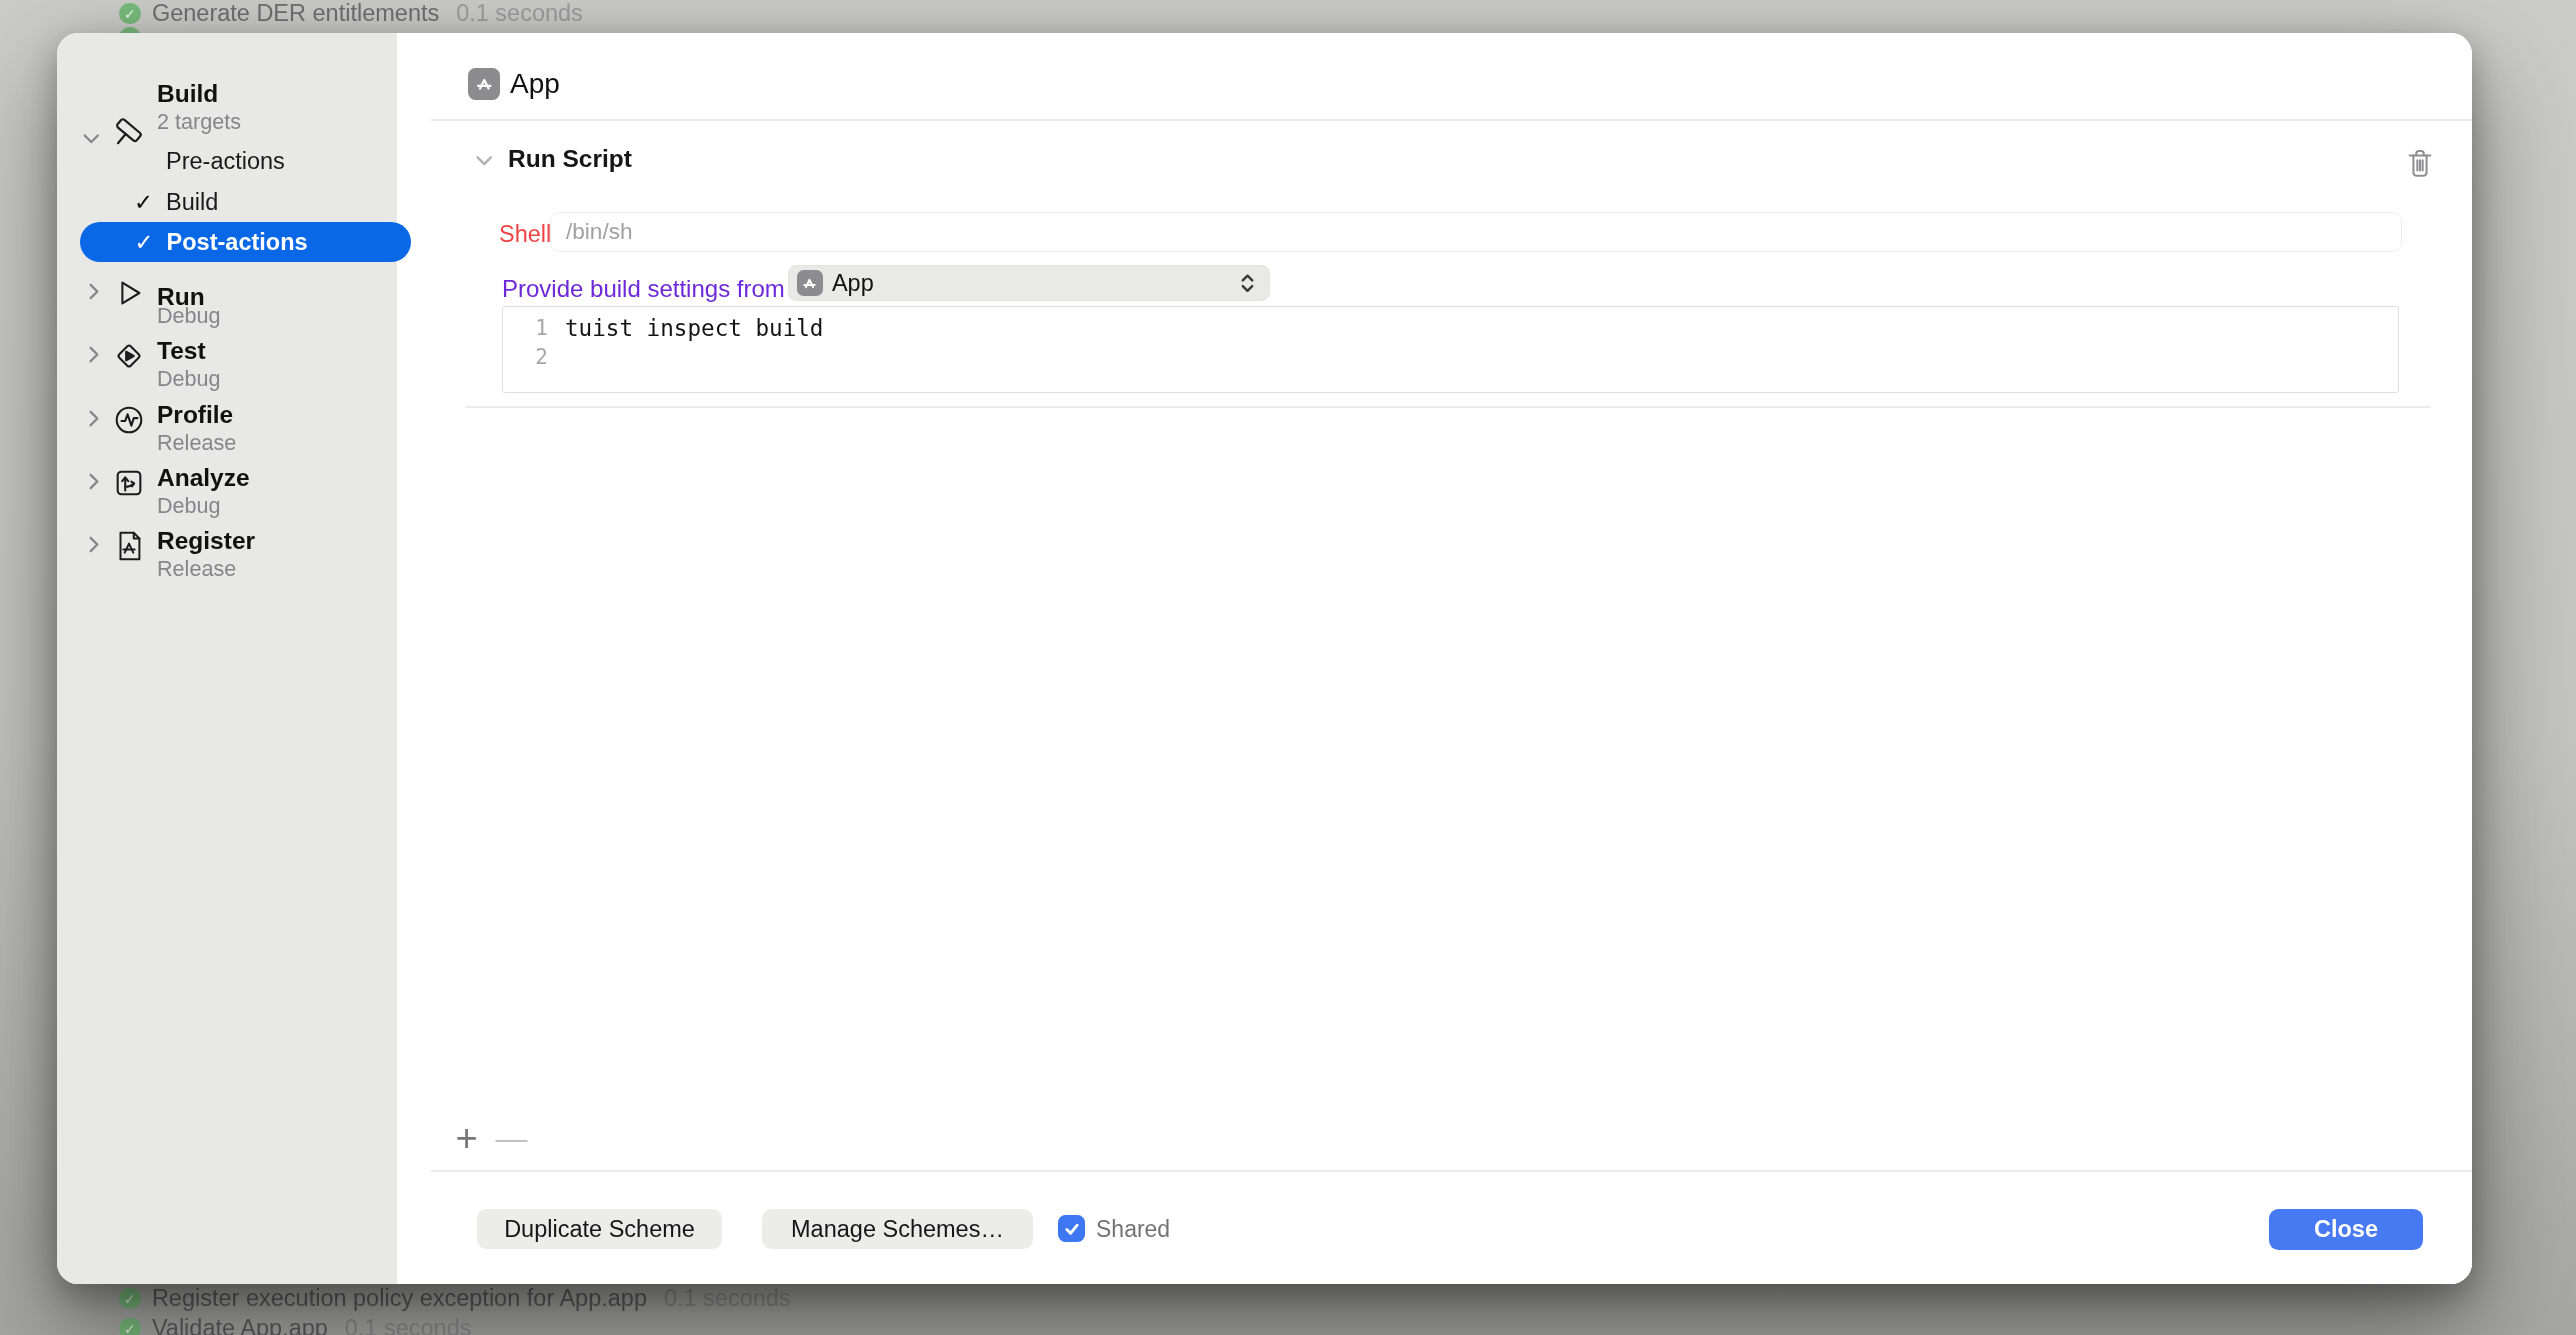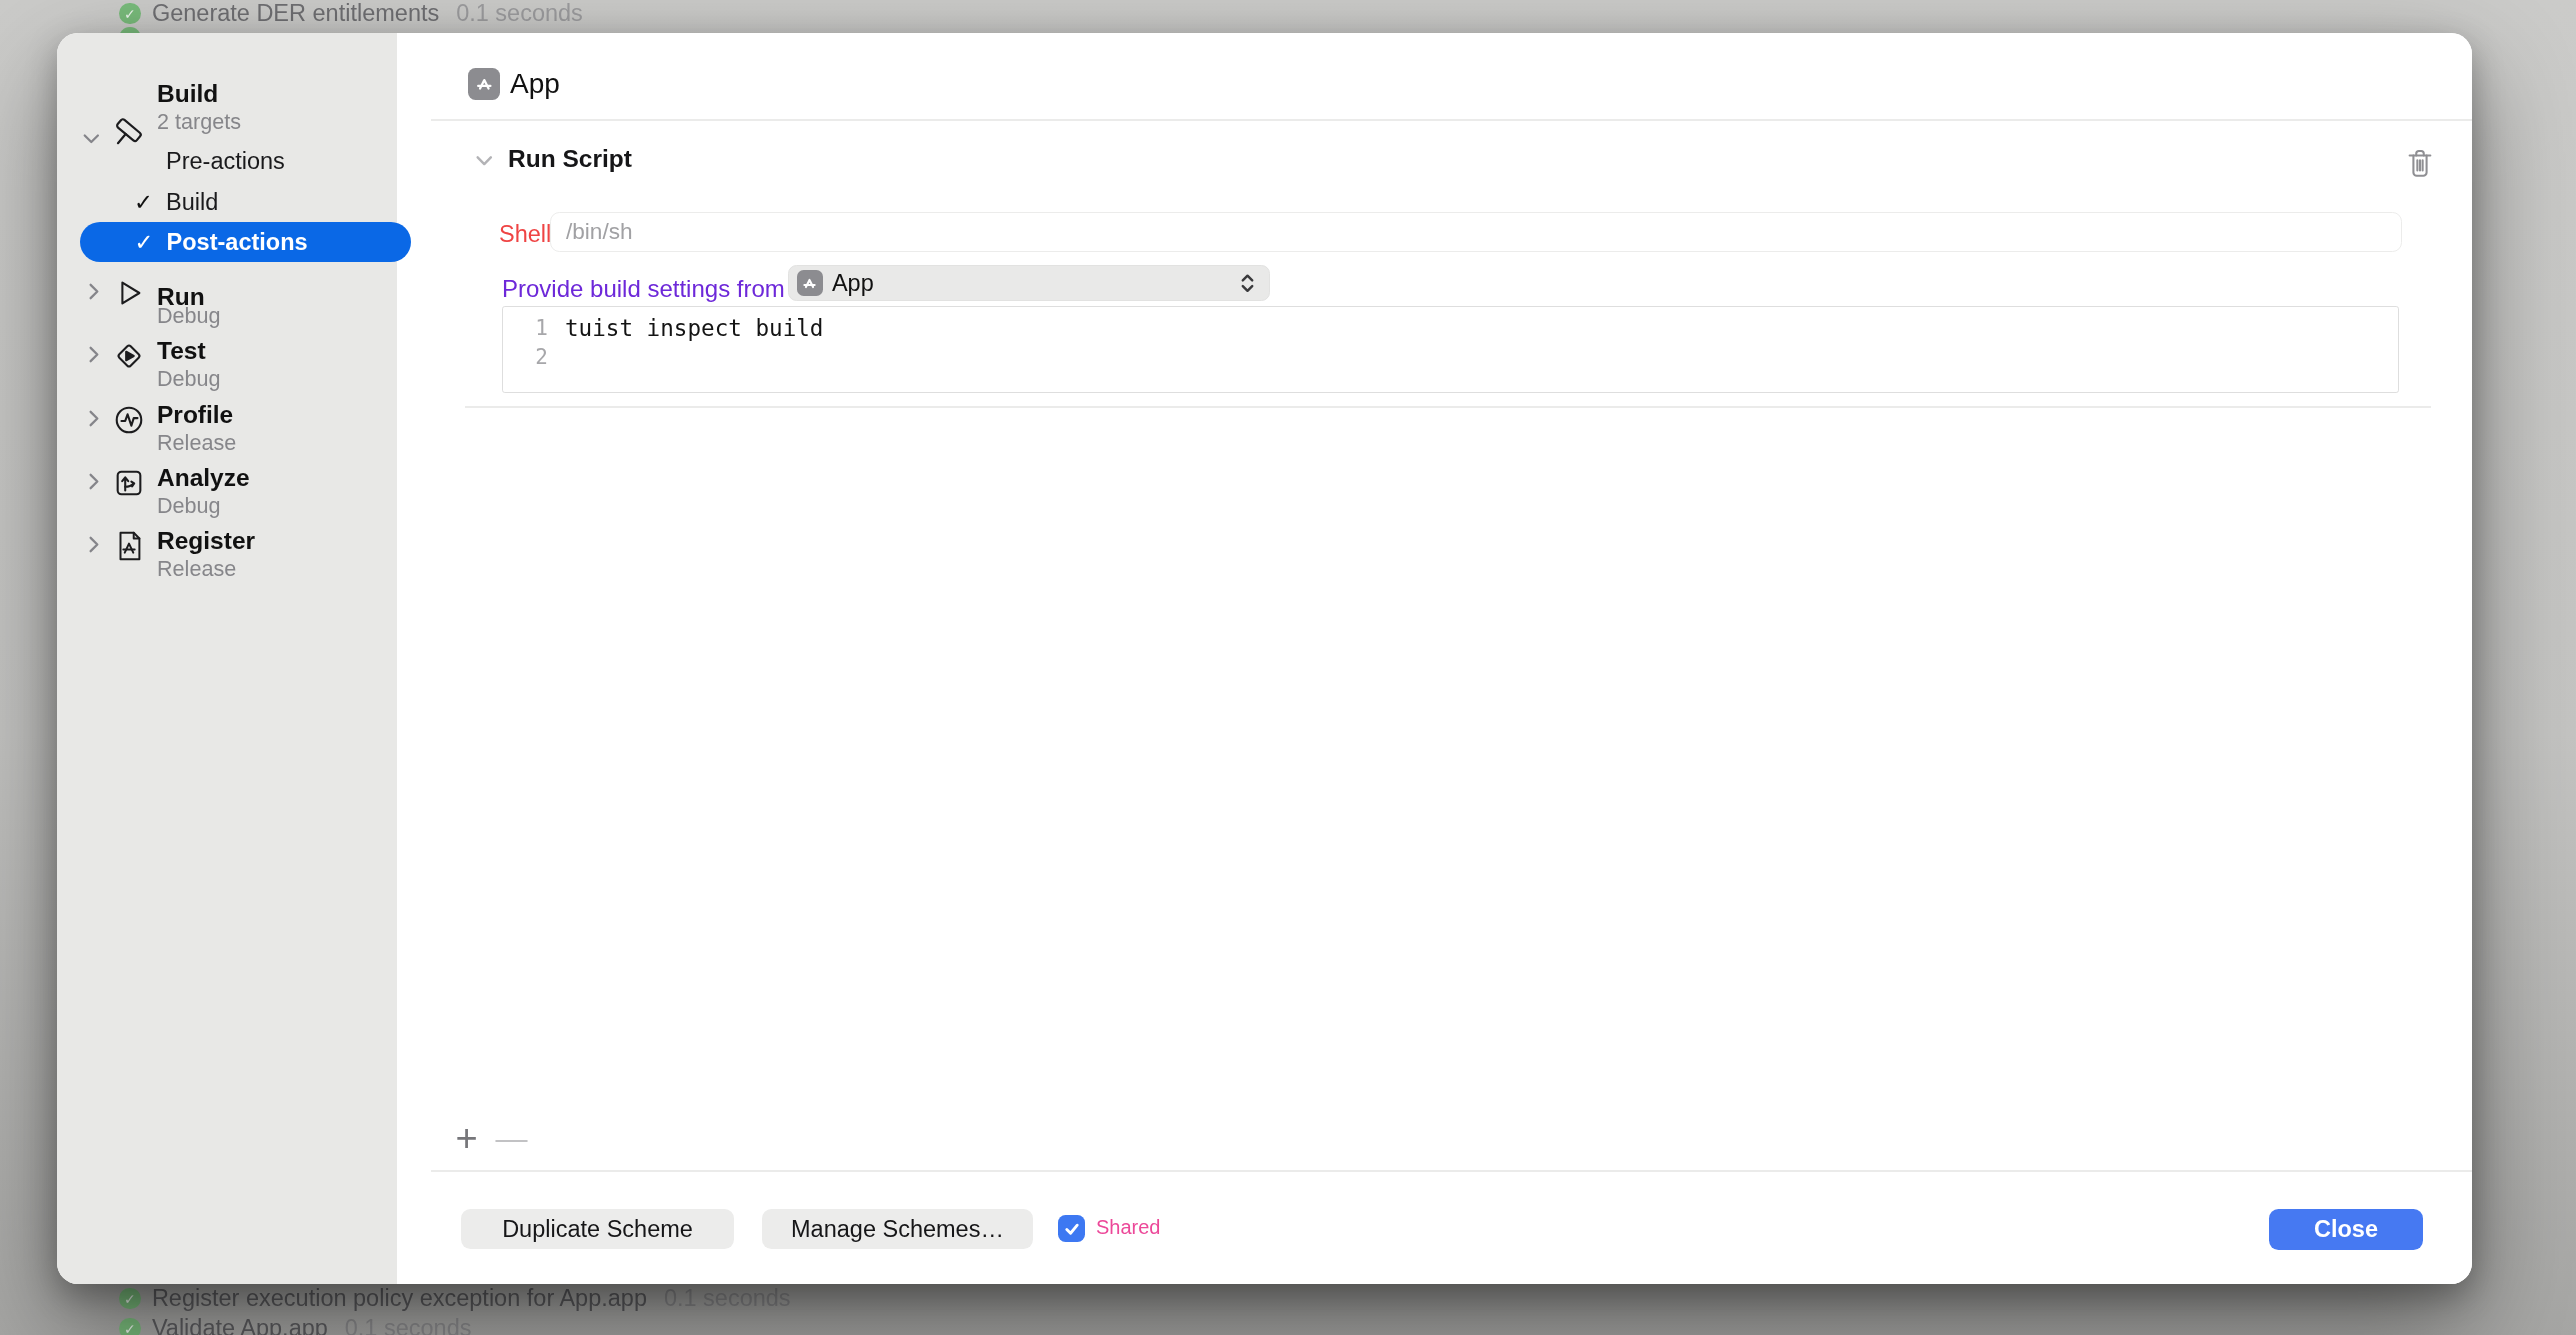--- a/index.html
+++ b/index.html
@@ -60,25 +60,25 @@
   .code-row { display:flex; height:29px; align-items:center; font-family:"DejaVu Sans Mono","Liberation Mono",monospace; }
   .code-num { width:45px; text-align:right; font-size:21px; color:#a7a7aa; }
   .code-text { margin-left:17px; font-size:22.6px; color:#141414; white-space:pre; }
   .sect-divider { position:absolute; left:34px; width:1966px; top:373px; height:1.9px; background:#ebebea; }
   .addrem { position:absolute; top:1084px; left:13px; display:flex; align-items:center; }
   .btn-plus { font-size:38px; color:#76767a; width:45px; text-align:center; font-weight:400; }
   .btn-minus { font-size:32px; color:#c2c2c4; width:45px; text-align:center; }
   .footer-divider { top:1137px; }
   .gbtn { position:absolute; top:1176px; height:40px; border-radius:9.4px; background:#ececeb;
           display:flex; align-items:center; justify-content:center; font-size:23.5px; color:#161618; }
-  .btn-duplicate { left:30px; width:273px; }
+  .btn-duplicate { left:46px; width:245px; }
   .btn-manage { left:331px; width:271px; }
   .checkbox { position:absolute; left:627px; top:1182px; width:27px; height:27px; border-radius:7.5px;
               background:#3d78f2; display:flex; align-items:center; justify-content:center; }
-  .shared-label { position:absolute; left:665px; top:1183px; font-size:20px; color:#ec4899; }
+  .shared-label { position:absolute; left:665px; top:1183px; font-size:23px; color:#737373; }
   .btn-close { position:absolute; left:1838px; top:1176px; width:154px; height:41px; border-radius:9.4px;
                background:#4679f2; color:#fff; font-size:23.5px; font-weight:600;
                display:flex; align-items:center; justify-content:center; }
   svg { display:block; }
 </style>
 </head>
 <body>
 
 <div class="bg-row" style="left:119px; top:0px;">
   <span class="gcheck">✓</span>

